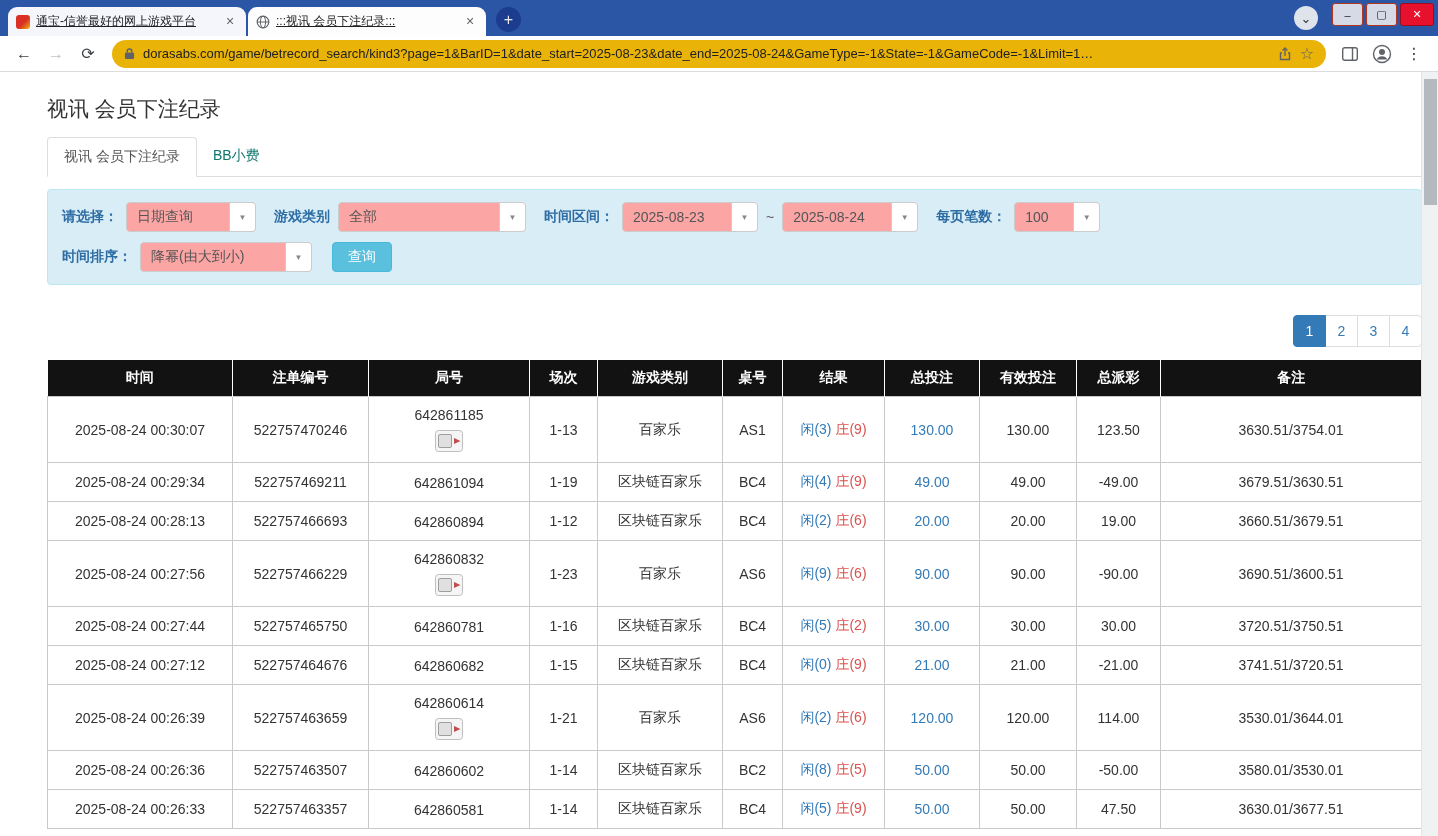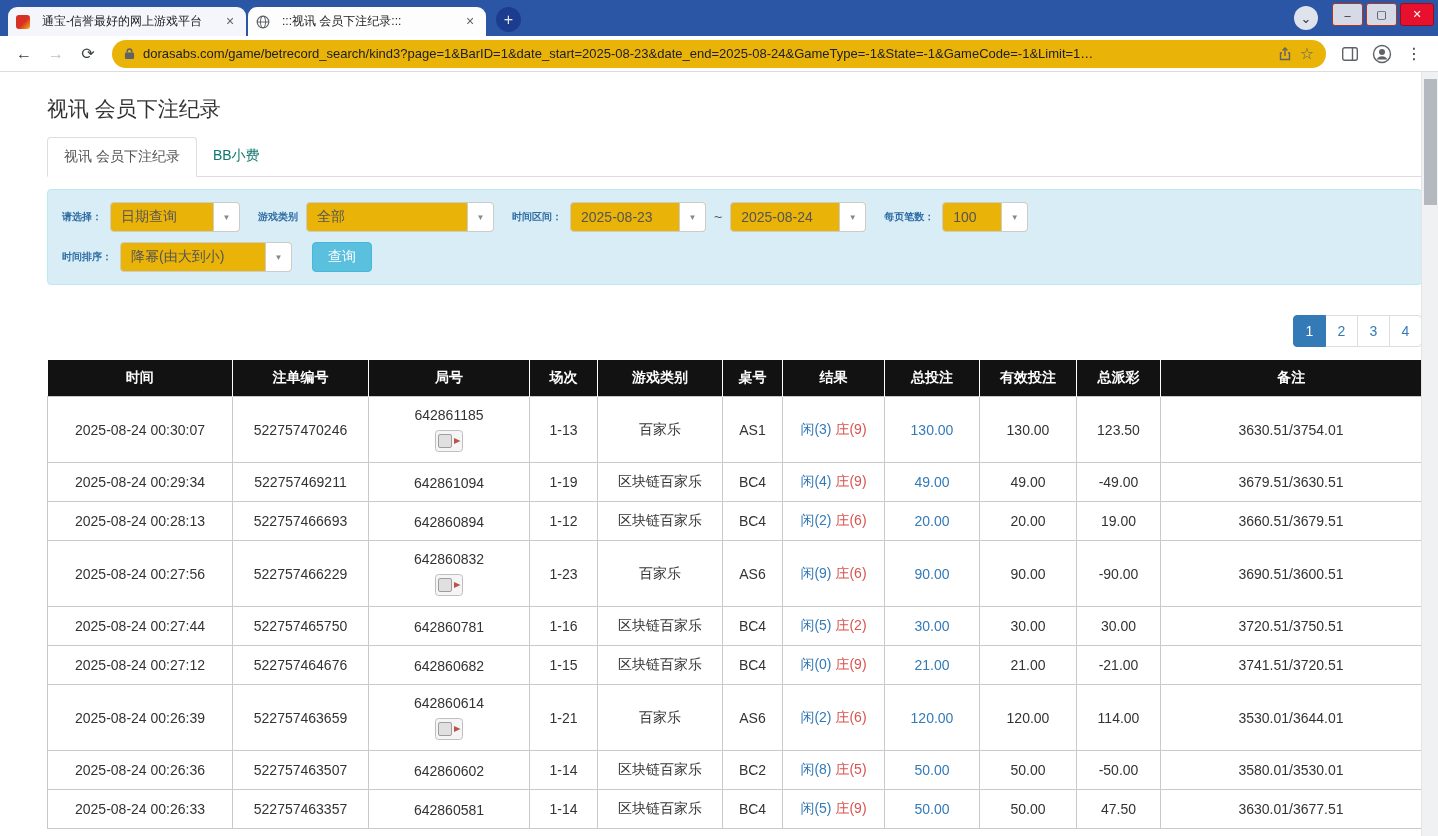--- a/index.html
+++ b/index.html
@@ -3,21 +3,21 @@
 <meta charset="utf-8">
 <style>
   * { box-sizing: border-box; margin: 0; padding: 0; }
   html, body { width: 1438px; height: 836px; overflow: hidden; }
   body { font-family: "Liberation Sans", "DejaVu Sans", sans-serif; background: #fff; position: relative; }
 
   
   .tab-strip { height: 36px; background: #2b55a5; display: flex; align-items: flex-end; padding: 0 0 0 8px; position: relative; }
   .chrome-tab { height: 29px; width: 238px; background: #fdfdfd; border-radius: 9px 9px 0 0; display: flex; align-items: center; padding: 0 8px; margin-right: 2px; cursor: pointer; }
   .chrome-tab.inactive { background: #f4f6fb; }
-  .tab-title { flex: 1; font-size: 12px; color: #202124; white-space: nowrap; overflow: hidden; text-overflow: ellipsis; margin: 0 12px; }
+  .tab-title { flex: 1; font-size: 12px; color: #202124; white-space: nowrap; overflow: hidden; text-overflow: ellipsis; margin: 0 6px; text-decoration: underline; }
   .tab-close { color: #5f6368; font-size: 14px; width: 16px; height: 16px; line-height: 15px; text-align: center; border-radius: 50%; }
   .fav1 { width: 14px; height: 14px; border-radius: 3px; background: linear-gradient(135deg, #d93025 55%, #f2b60e); flex: none; }
   .fav2 { width: 14px; height: 14px; flex: none; display: flex; align-items: center; }
   .new-tab { width: 25px; height: 25px; border-radius: 50%; background: #1c3d8f; color: #e8eaed; font-size: 16px; display: flex; align-items: center; justify-content: center; margin: 0 0 4px 8px; cursor: pointer; }
   .strip-right { position: absolute; right: 0; top: 0; height: 36px; display: flex; align-items: flex-start; }
   .chevron-circle { width: 24px; height: 24px; border-radius: 50%; background: #dfe3ec; color: #333; font-size: 13px; display: flex; align-items: center; justify-content: center; margin: 6px 14px 0 0; cursor: pointer; }
   .win-btn { width: 31px; height: 23px; margin: 3px 3px 0 0; display: flex; align-items: center; justify-content: center; font-size: 11px; border: 1px solid #b1361f; border-radius: 3px; background: #d6d9e6; color: #222; cursor: pointer; }
   .win-btn.close { background: #e8112d; color: #fff; border-color: #9c0b1e; width: 34px; margin-right: 4px; }
 
   .nav-bar { height: 36px; background: #fff; border-bottom: 1px solid #dadce0; display: flex; align-items: center; padding: 0 10px; gap: 4px; }
@@ -34,22 +34,22 @@
 
   .nav-tabs { display: flex; border-bottom: 1px solid #ddd; }
   .nav-tab { padding: 10px 16px; font-size: 14px; cursor: pointer; }
   .nav-tab.active { color: #555; background: #fff; border: 1px solid #ddd; border-bottom-color: #fff; border-radius: 4px 4px 0 0; margin-bottom: -1px; cursor: default; }
   .nav-tab.inactive { color: #0f766e; }
 
   .filter-panel { margin-top: 12px; background: #d9edf7; border: 1px solid #bce8f1; border-radius: 4px; padding: 12px 14px; }
   .filter-row { display: flex; align-items: center; }
   .filter-row.first { margin-bottom: 10px; }
   .filter-group { display: flex; align-items: center; margin-right: 18px; }
-  .filter-label { color: #2e6da4; font-weight: bold; font-size: 10px; margin-right: 8px; white-space: nowrap; }
-  .select { display: flex; height: 30px; background: #eab308; border: 1px solid #ccc; border-radius: 4px; overflow: hidden; cursor: pointer; }
+  .filter-label { color: #2e6da4; font-weight: bold; font-size: 14px; margin-right: 8px; white-space: nowrap; }
+  .select { display: flex; height: 30px; background: #fca5a5; border: 1px solid #ccc; border-radius: 4px; overflow: hidden; cursor: pointer; }
   .select .val { display: flex; align-items: center; padding: 0 10px; font-size: 14px; color: #555; white-space: nowrap; }
   .select .caret { width: 26px; border-left: 1px solid #ccc; display: flex; align-items: center; justify-content: center; color: #888; font-size: 8px; background: #fff; }
   .sel-query .val { width: 102px; }
   .sel-game  .val { width: 160px; }
   .sel-date  .val { width: 108px; }
   .sel-size  .val { width: 58px; }
   .sel-sort  .val { width: 144px; }
   .tilde { color: #555; font-size: 14px; margin: 0 8px; }
   .btn-search { height: 30px; padding: 0 15px; background: #5bc0de; border: 1px solid #46b8da; border-radius: 4px; color: #fff; font-size: 14px; cursor: pointer; margin-left: 2px; }
 

